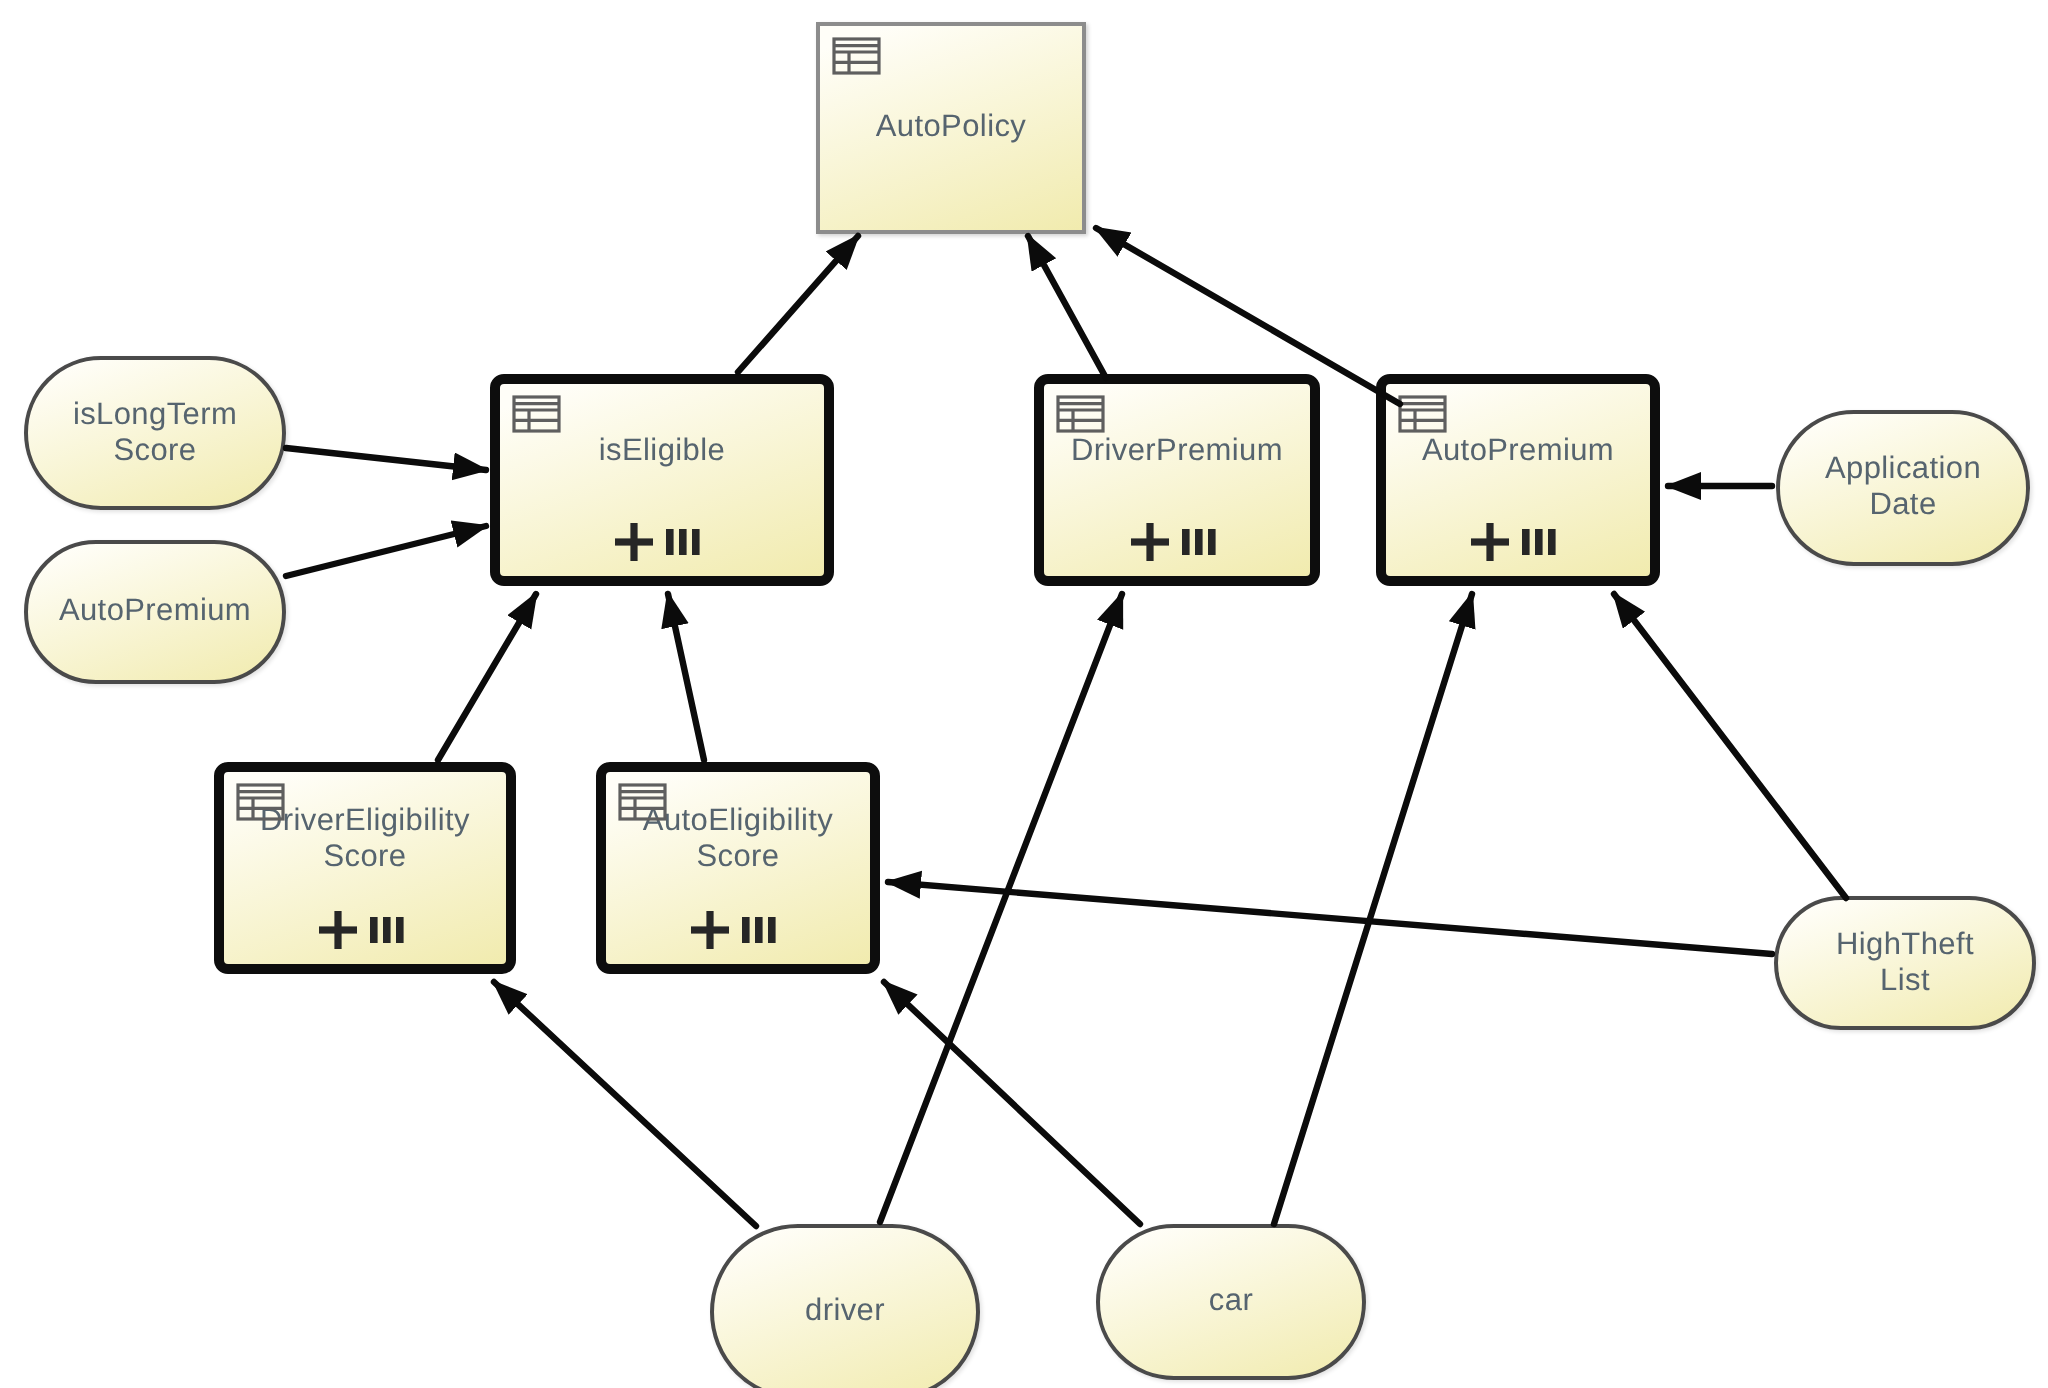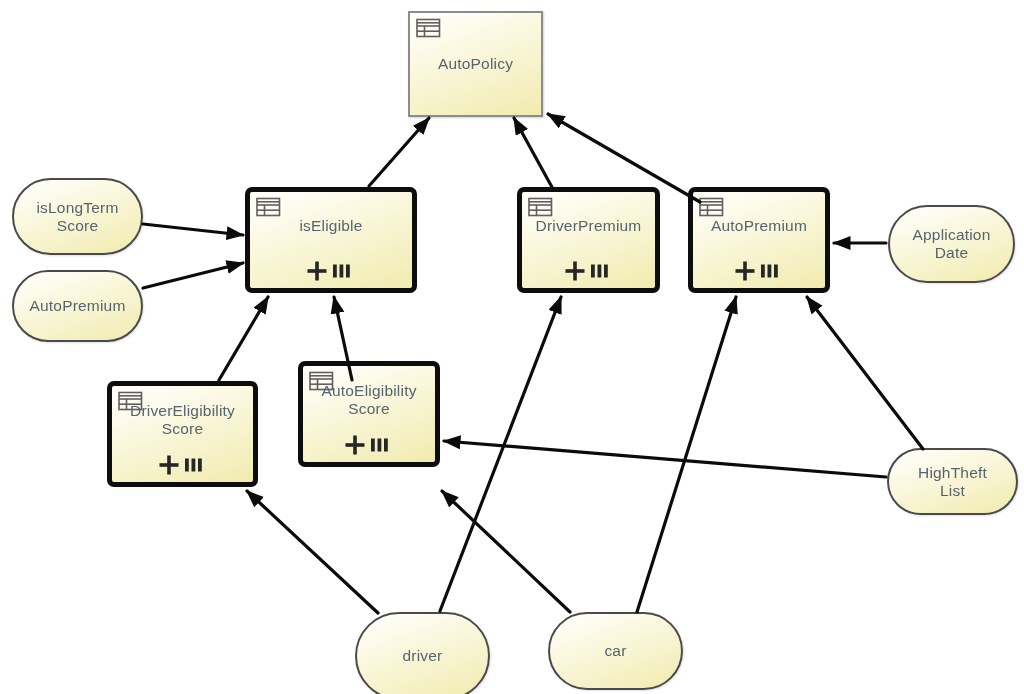--- a/index.html
+++ b/index.html
@@ -180,21 +180,21 @@
       <svg class="expand-decoration" width="48" height="22" viewBox="0 0 48 22">
         <g fill="#262626">
           <rect x="8.2" y="1.5" width="3.6" height="19"></rect>
           <rect x="0.5" y="9.2" width="19" height="3.6"></rect>
           <rect x="26" y="4.5" width="3.8" height="13"></rect>
           <rect x="32.5" y="4.5" width="3.8" height="13"></rect>
           <rect x="39" y="4.5" width="3.8" height="13"></rect>
         </g>
       </svg>
     </div>
-    <div class="node rect-thick" style="left: 298px; top: 361px; width: 142px; height: 106px;">
+    <div class="node rect-thick" style="left: 298px; top: 381px; width: 142px; height: 106px;">
       <svg class="table-icon" width="25" height="20" viewBox="0 0 25 20">
         <g stroke="#5f5f5f" stroke-width="1.6" fill="none">
           <rect x="1" y="1.5" width="22.5" height="17"></rect>
           <line x1="1" y1="4.8" x2="23.5" y2="4.8"></line>
           <line x1="1" y1="8" x2="23.5" y2="8"></line>
           <line x1="8.5" y1="8" x2="8.5" y2="18.5"></line>
           <line x1="1" y1="13.2" x2="23.5" y2="13.2"></line>
         </g>
       </svg>
       <div class="label">

